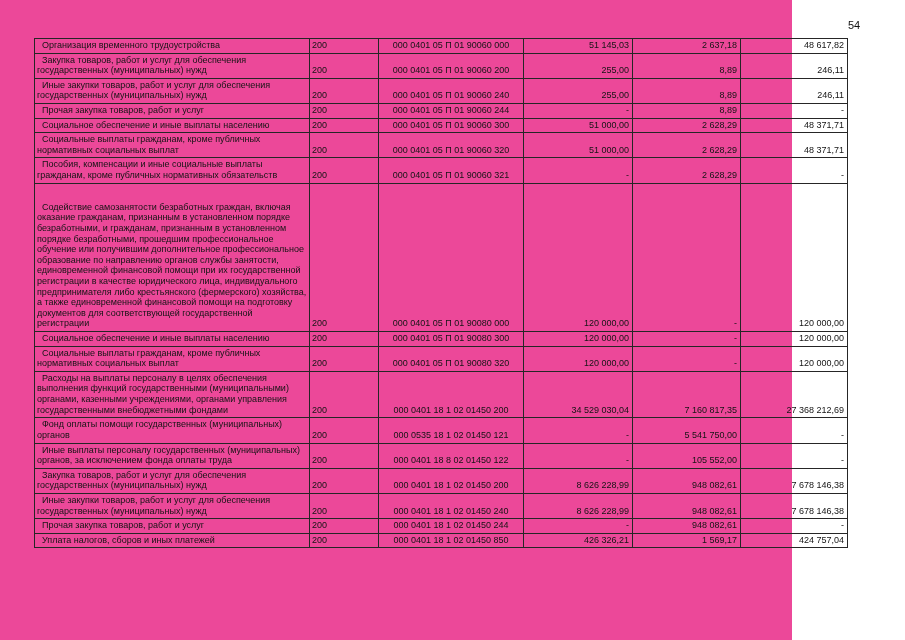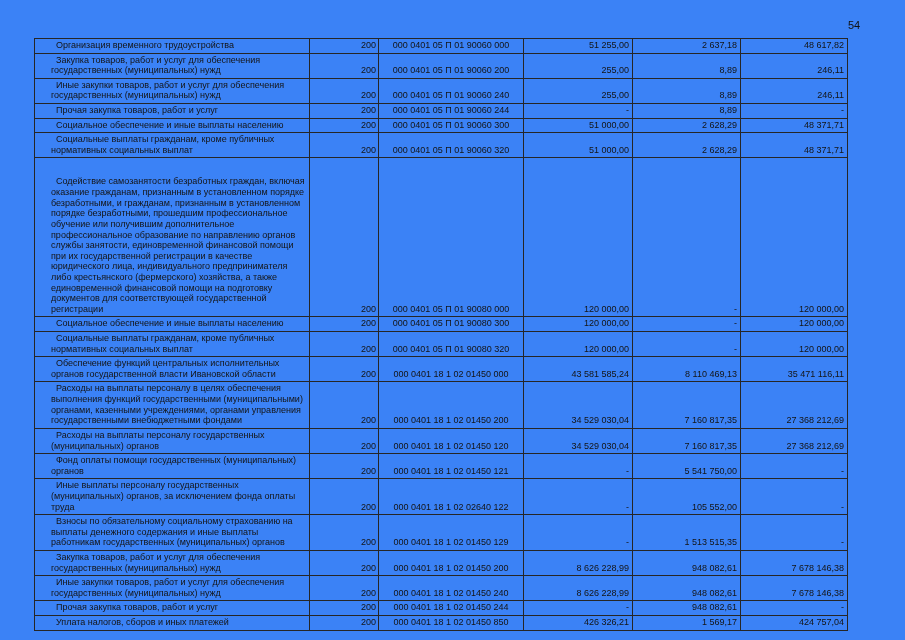--- a/index.html
+++ b/index.html
@@ -6,22 +6,22 @@
   html, body {
     margin: 0; padding: 0;
     width: 905px; height: 640px;
     background: #ffffff;
     font-family: "Liberation Sans", sans-serif;
     color: #141414;
     overflow: hidden;
   }
   .page {
     position: relative;
-    width: 905px; height: 640px;
-    background: #3b82f6;
+    width: 792px; height: 640px;
+    background: #ec4899;
   }
   .page-number {
     position: absolute;
     top: 19px; left: 848px;
     font-size: 11px;
     color: #111;
   }
   table.budget-table {
     position: absolute;
     top: 38px; left: 34px;
@@ -31,25 +31,25 @@
     font-size: 9px;
     line-height: 1.18;
   }
   td {
     border: 1px solid #262626;
     vertical-align: bottom;
     padding: 1px 2px 2px 2px;
     overflow: hidden;
   }
   td.c-name {
-    padding-left: 16px;
+    padding-left: 2px;
     text-indent: 5px;
   }
   td.c-type {
-    text-align: right;
+    text-align: left;
   }
   td.c-kbk {
     text-align: center;
     white-space: nowrap;
     margin-left: 28px;
   }
   td.c-amt {
     text-align: right;
     padding-right: 3px;
     white-space: nowrap;
@@ -71,21 +71,21 @@
       <col style="width:145px">
       <col style="width:109px">
       <col style="width:108px">
       <col style="width:107px">
     </colgroup>
     <tbody id="rows">
         <tr>
     <td class="c-name">Организация временного трудоустройства</td>
     <td class="c-type">200</td>
     <td class="c-kbk">000 0401 05 П 01 90060 000</td>
-    <td class="c-amt">51 255,00</td>
+    <td class="c-amt">51 145,03</td>
     <td class="c-amt">2 637,18</td>
     <td class="c-amt">48 617,82</td>
   </tr>
         <tr>
     <td class="c-name">Закупка товаров, работ и услуг для обеспечения государственных (муниципальных) нужд</td>
     <td class="c-type">200</td>
     <td class="c-kbk">000 0401 05 П 01 90060 200</td>
     <td class="c-amt">255,00</td>
     <td class="c-amt">8,89</td>
     <td class="c-amt">246,11</td>
@@ -115,20 +115,28 @@
     <td class="c-amt">48 371,71</td>
   </tr>
         <tr>
     <td class="c-name">Социальные выплаты гражданам, кроме публичных нормативных социальных выплат</td>
     <td class="c-type">200</td>
     <td class="c-kbk">000 0401 05 П 01 90060 320</td>
     <td class="c-amt">51 000,00</td>
     <td class="c-amt">2 628,29</td>
     <td class="c-amt">48 371,71</td>
   </tr>
+        <tr>
+    <td class="c-name">Пособия, компенсации и иные социальные выплаты гражданам, кроме публичных нормативных обязательств</td>
+    <td class="c-type">200</td>
+    <td class="c-kbk">000 0401 05 П 01 90060 321</td>
+    <td class="c-amt">-</td>
+    <td class="c-amt">2 628,29</td>
+    <td class="c-amt">-</td>
+  </tr>
         <tr class="tall-row">
     <td class="c-name">Содействие самозанятости безработных граждан, включая оказание гражданам, признанным в установленном порядке безработными, и гражданам, признанным в установленном порядке безработными, прошедшим профессиональное обучение или получившим дополнительное профессиональное образование по направлению органов службы занятости, единовременной финансовой помощи при их государственной регистрации в качестве юридического лица, индивидуального предпринимателя либо крестьянского (фермерского) хозяйства, а также единовременной финансовой помощи на подготовку документов для соответствующей государственной регистрации</td>
     <td class="c-type">200</td>
     <td class="c-kbk">000 0401 05 П 01 90080 000</td>
     <td class="c-amt">120 000,00</td>
     <td class="c-amt">-</td>
     <td class="c-amt">120 000,00</td>
   </tr>
         <tr>
     <td class="c-name">Социальное обеспечение и иные выплаты населению</td>
@@ -138,67 +146,43 @@
     <td class="c-amt">-</td>
     <td class="c-amt">120 000,00</td>
   </tr>
         <tr>
     <td class="c-name">Социальные выплаты гражданам, кроме публичных нормативных социальных выплат</td>
     <td class="c-type">200</td>
     <td class="c-kbk">000 0401 05 П 01 90080 320</td>
     <td class="c-amt">120 000,00</td>
     <td class="c-amt">-</td>
     <td class="c-amt">120 000,00</td>
-  </tr>
-        <tr>
-    <td class="c-name">Обеспечение функций центральных исполнительных органов государственной власти Ивановской области</td>
-    <td class="c-type">200</td>
-    <td class="c-kbk">000 0401 18 1 02 01450 000</td>
-    <td class="c-amt">43 581 585,24</td>
-    <td class="c-amt">8 110 469,13</td>
-    <td class="c-amt">35 471 116,11</td>
   </tr>
         <tr>
     <td class="c-name">Расходы на выплаты персоналу в целях обеспечения выполнения функций государственными (муниципальными) органами, казенными учреждениями, органами управления государственными внебюджетными фондами</td>
     <td class="c-type">200</td>
     <td class="c-kbk">000 0401 18 1 02 01450 200</td>
     <td class="c-amt">34 529 030,04</td>
     <td class="c-amt">7 160 817,35</td>
     <td class="c-amt">27 368 212,69</td>
   </tr>
         <tr>
-    <td class="c-name">Расходы на выплаты персоналу государственных (муниципальных) органов</td>
-    <td class="c-type">200</td>
-    <td class="c-kbk">000 0401 18 1 02 01450 120</td>
-    <td class="c-amt">34 529 030,04</td>
-    <td class="c-amt">7 160 817,35</td>
-    <td class="c-amt">27 368 212,69</td>
-  </tr>
-        <tr>
     <td class="c-name">Фонд оплаты помощи государственных (муниципальных) органов</td>
     <td class="c-type">200</td>
-    <td class="c-kbk">000 0401 18 1 02 01450 121</td>
+    <td class="c-kbk">000 0535 18 1 02 01450 121</td>
     <td class="c-amt">-</td>
     <td class="c-amt">5 541 750,00</td>
     <td class="c-amt">-</td>
   </tr>
         <tr>
     <td class="c-name">Иные выплаты персоналу государственных (муниципальных) органов, за исключением фонда оплаты труда</td>
     <td class="c-type">200</td>
-    <td class="c-kbk">000 0401 18 1 02 02640 122</td>
+    <td class="c-kbk">000 0401 18 8 02 01450 122</td>
     <td class="c-amt">-</td>
     <td class="c-amt">105 552,00</td>
-    <td class="c-amt">-</td>
-  </tr>
-        <tr>
-    <td class="c-name">Взносы по обязательному социальному страхованию на выплаты денежного содержания и иные выплаты работникам государственных (муниципальных) органов</td>
-    <td class="c-type">200</td>
-    <td class="c-kbk">000 0401 18 1 02 01450 129</td>
-    <td class="c-amt">-</td>
-    <td class="c-amt">1 513 515,35</td>
     <td class="c-amt">-</td>
   </tr>
         <tr>
     <td class="c-name">Закупка товаров, работ и услуг для обеспечения государственных (муниципальных) нужд</td>
     <td class="c-type">200</td>
     <td class="c-kbk">000 0401 18 1 02 01450 200</td>
     <td class="c-amt">8 626 228,99</td>
     <td class="c-amt">948 082,61</td>
     <td class="c-amt">7 678 146,38</td>
   </tr>

